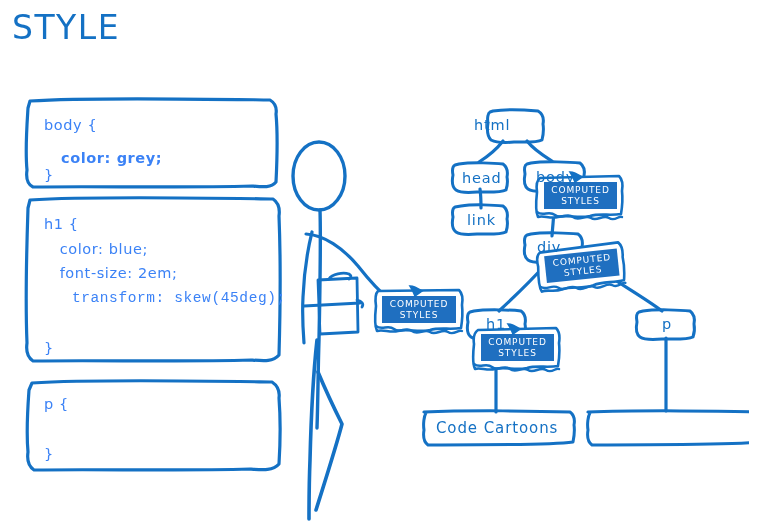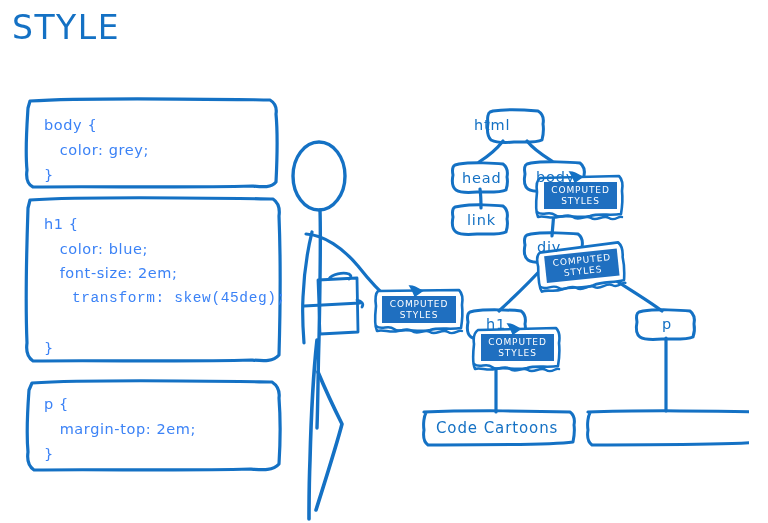--- a/index.html
+++ b/index.html
@@ -201,31 +201,30 @@
       <path d="M474,364 C480,369 486,362 492,367 C498,372 504,364 510,369
                C516,374 522,366 528,370 C534,374 540,366 546,370
                C552,374 556,367 559,369" fill="none" stroke="#1471c4" stroke-width="2.4" stroke-linecap="round"></path>
       <path d="M508,324 C510,327 512,331 513,334 L520,329 C517,327 512,324 508,324 Z" fill="#1471c4" stroke="#1471c4" stroke-width="1.6"></path>
     </g>
   </svg>
 
   <div class="lbl" id="page-title">STYLE</div>
 
   <div class="lbl code-line" style="left:44px; top:117px;">body {</div>
-  <div class="lbl code-line" style="left:44px; top:142px;">   color: grey;</div>
+  <div class="lbl code-line" style="left:44px; top:150px;font-weight:bold;">   color: grey;</div>
   <div class="lbl code-line" style="left:44px; top:167px;">}</div>
 
   <div class="lbl code-line" style="left:44px; top:216px;">h1 {</div>
   <div class="lbl code-line" style="left:44px; top:241px;">   color: blue;</div>
   <div class="lbl code-line" style="left:44px; top:265px;">   font-size: 2em;</div>
   <div class="lbl code-line" style="left:44px; top:290px;font-family:Liberation Mono, monospace;">   transform: skew(45deg);</div>
   <div class="lbl code-line" style="left:44px; top:340px;">}</div>
 
   <div class="lbl code-line" style="left:44px; top:396px;">p {</div>
-  <div class="lbl code-line" style="left:44px; top:421px;">   margin-top: 2em;</div>
   <div class="lbl code-line" style="left:44px; top:446px;">}</div>
 
   <div class="lbl node-label" style="left:474px; top:117px;">html</div>
   <div class="lbl node-label" style="left:462px; top:170px;">head</div>
   <div class="lbl node-label" style="left:467px; top:212px;">link</div>
   <div class="lbl node-label" style="left:536px; top:169px;">body</div>
   <div class="lbl node-label" style="left:537px; top:239px;">div</div>
   <div class="lbl node-label" style="left:486px; top:316px;">h1</div>
   <div class="lbl node-label" style="left:662px; top:316px;">p</div>
 

